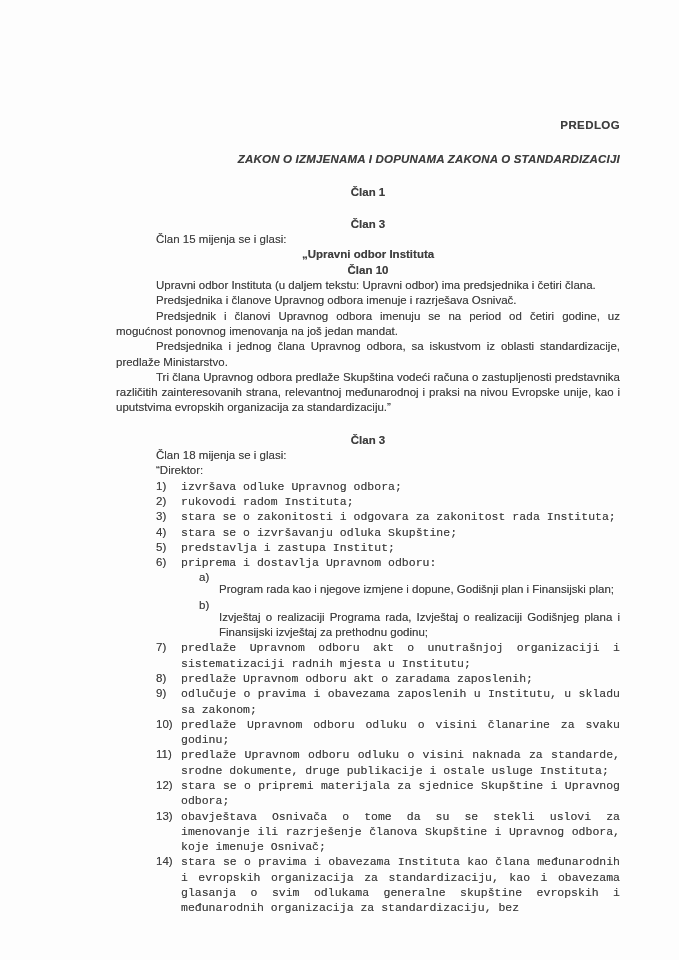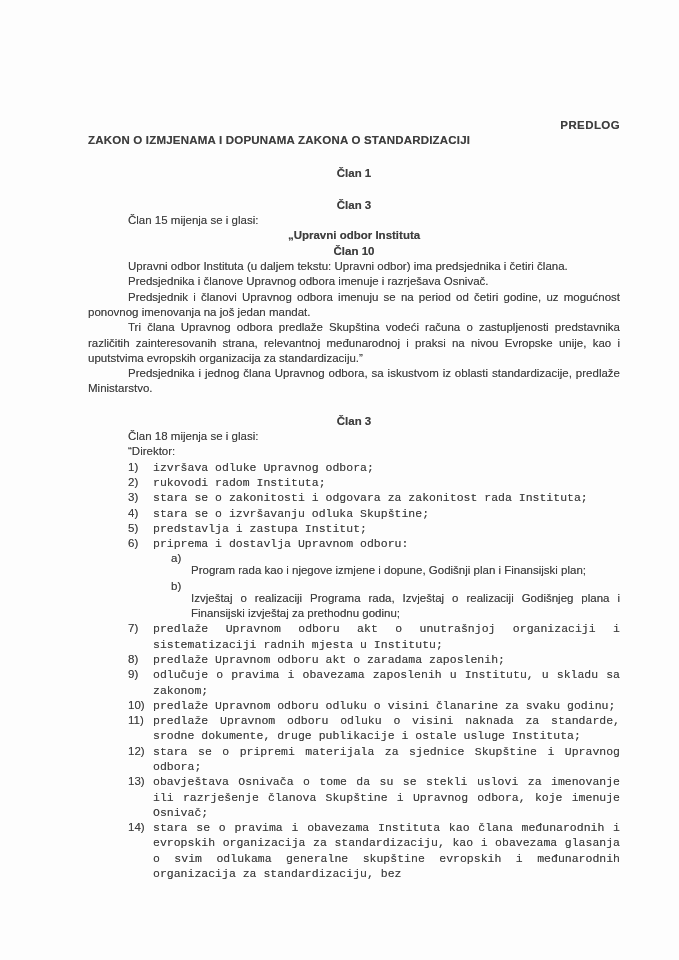--- a/index.html
+++ b/index.html
@@ -1,29 +1,29 @@
 <!DOCTYPE html>
 <html><head>
 <meta charset="utf-8">
 <style>
   html,body{margin:0;padding:0;background:#ffffff;}
   body{width:679px;height:960px;overflow:hidden;}
   .page{
     box-sizing:border-box;
     width:679px;height:960px;
-    padding:118px 59px 20px 88px;
+    padding:118px 59px 20px 116px;
     background:#fdfdfd;
     font-family:"Liberation Sans",sans-serif;
     font-size:11.5px;
     line-height:15.3px;
     color:#3e3e3e;
     text-shadow:0 0 0.5px rgba(62,62,62,0.55);
   }
   .kicker{font-weight:bold;text-align:right;letter-spacing:0.4px;}
-  .title{font-weight:bold;text-align:left;letter-spacing:0.2px;}
+  .title{font-weight:bold;text-align:right;margin-top:19px;letter-spacing:0.2px;font-style:italic;}
   .clan-heading{font-weight:bold;text-align:center;margin-top:17px;}
   .para{margin:0;text-indent:40px;text-align:justify;}
   .center-bold{font-weight:bold;text-align:center;}
   .list{margin:0;}
   .li{display:flex;margin-left:40px;}
   .li .num{width:25px;flex:none;}
   .li .txt{flex:1;text-align:justify;font-family:Liberation Mono, monospace;}
   .subli{display:flex;margin-left:83px;}
   .subli .num{width:20px;flex:none;}
   .subli .txt{flex:1;text-align:justify;margin-top:12px;}
@@ -36,22 +36,22 @@
   <div class="title">ZAKON O IZMJENAMA I DOPUNAMA ZAKONA O STANDARDIZACIJI</div>
   <div id="doc-sections">
       <div class="clan-heading">Član 1</div>
       <div class="clan-heading">Član 3</div>
       <p class="para">Član 15 mijenja se i glasi:</p>
       <div class="center-bold">„Upravni odbor Instituta</div>
       <div class="center-bold">Član 10</div>
       <p class="para">Upravni odbor Instituta (u daljem tekstu: Upravni odbor) ima predsjednika i četiri člana.</p>
       <p class="para">Predsjednika i članove Upravnog odbora imenuje i razrješava Osnivač.</p>
       <p class="para">Predsjednik i članovi Upravnog odbora imenuju se na period od četiri godine, uz mogućnost ponovnog imenovanja na još jedan mandat.</p>
+      <p class="para">Predsjednika i jednog člana Upravnog odbora, sa iskustvom iz oblasti standardizacije, predlaže Ministarstvo.</p>
       <p class="para">Tri člana Upravnog odbora predlaže Skupština vodeći računa o zastupljenosti predstavnika različitih zainteresovanih strana, relevantnoj međunarodnoj i praksi na nivou Evropske unije, kao i uputstvima evropskih organizacija za standardizaciju.”</p>
-      <p class="para">Predsjednika i jednog člana Upravnog odbora, sa iskustvom iz oblasti standardizacije, predlaže Ministarstvo.</p>
       <div class="clan-heading">Član 3</div>
       <p class="para">Član 18 mijenja se i glasi:</p>
       <p class="para">“Direktor:</p>
       <div class="list">
         <div class="li">
           <span class="num">1)</span>
           <span class="txt">izvršava odluke Upravnog odbora;</span>
         </div>
         <div class="li">
           <span class="num">2)</span>

